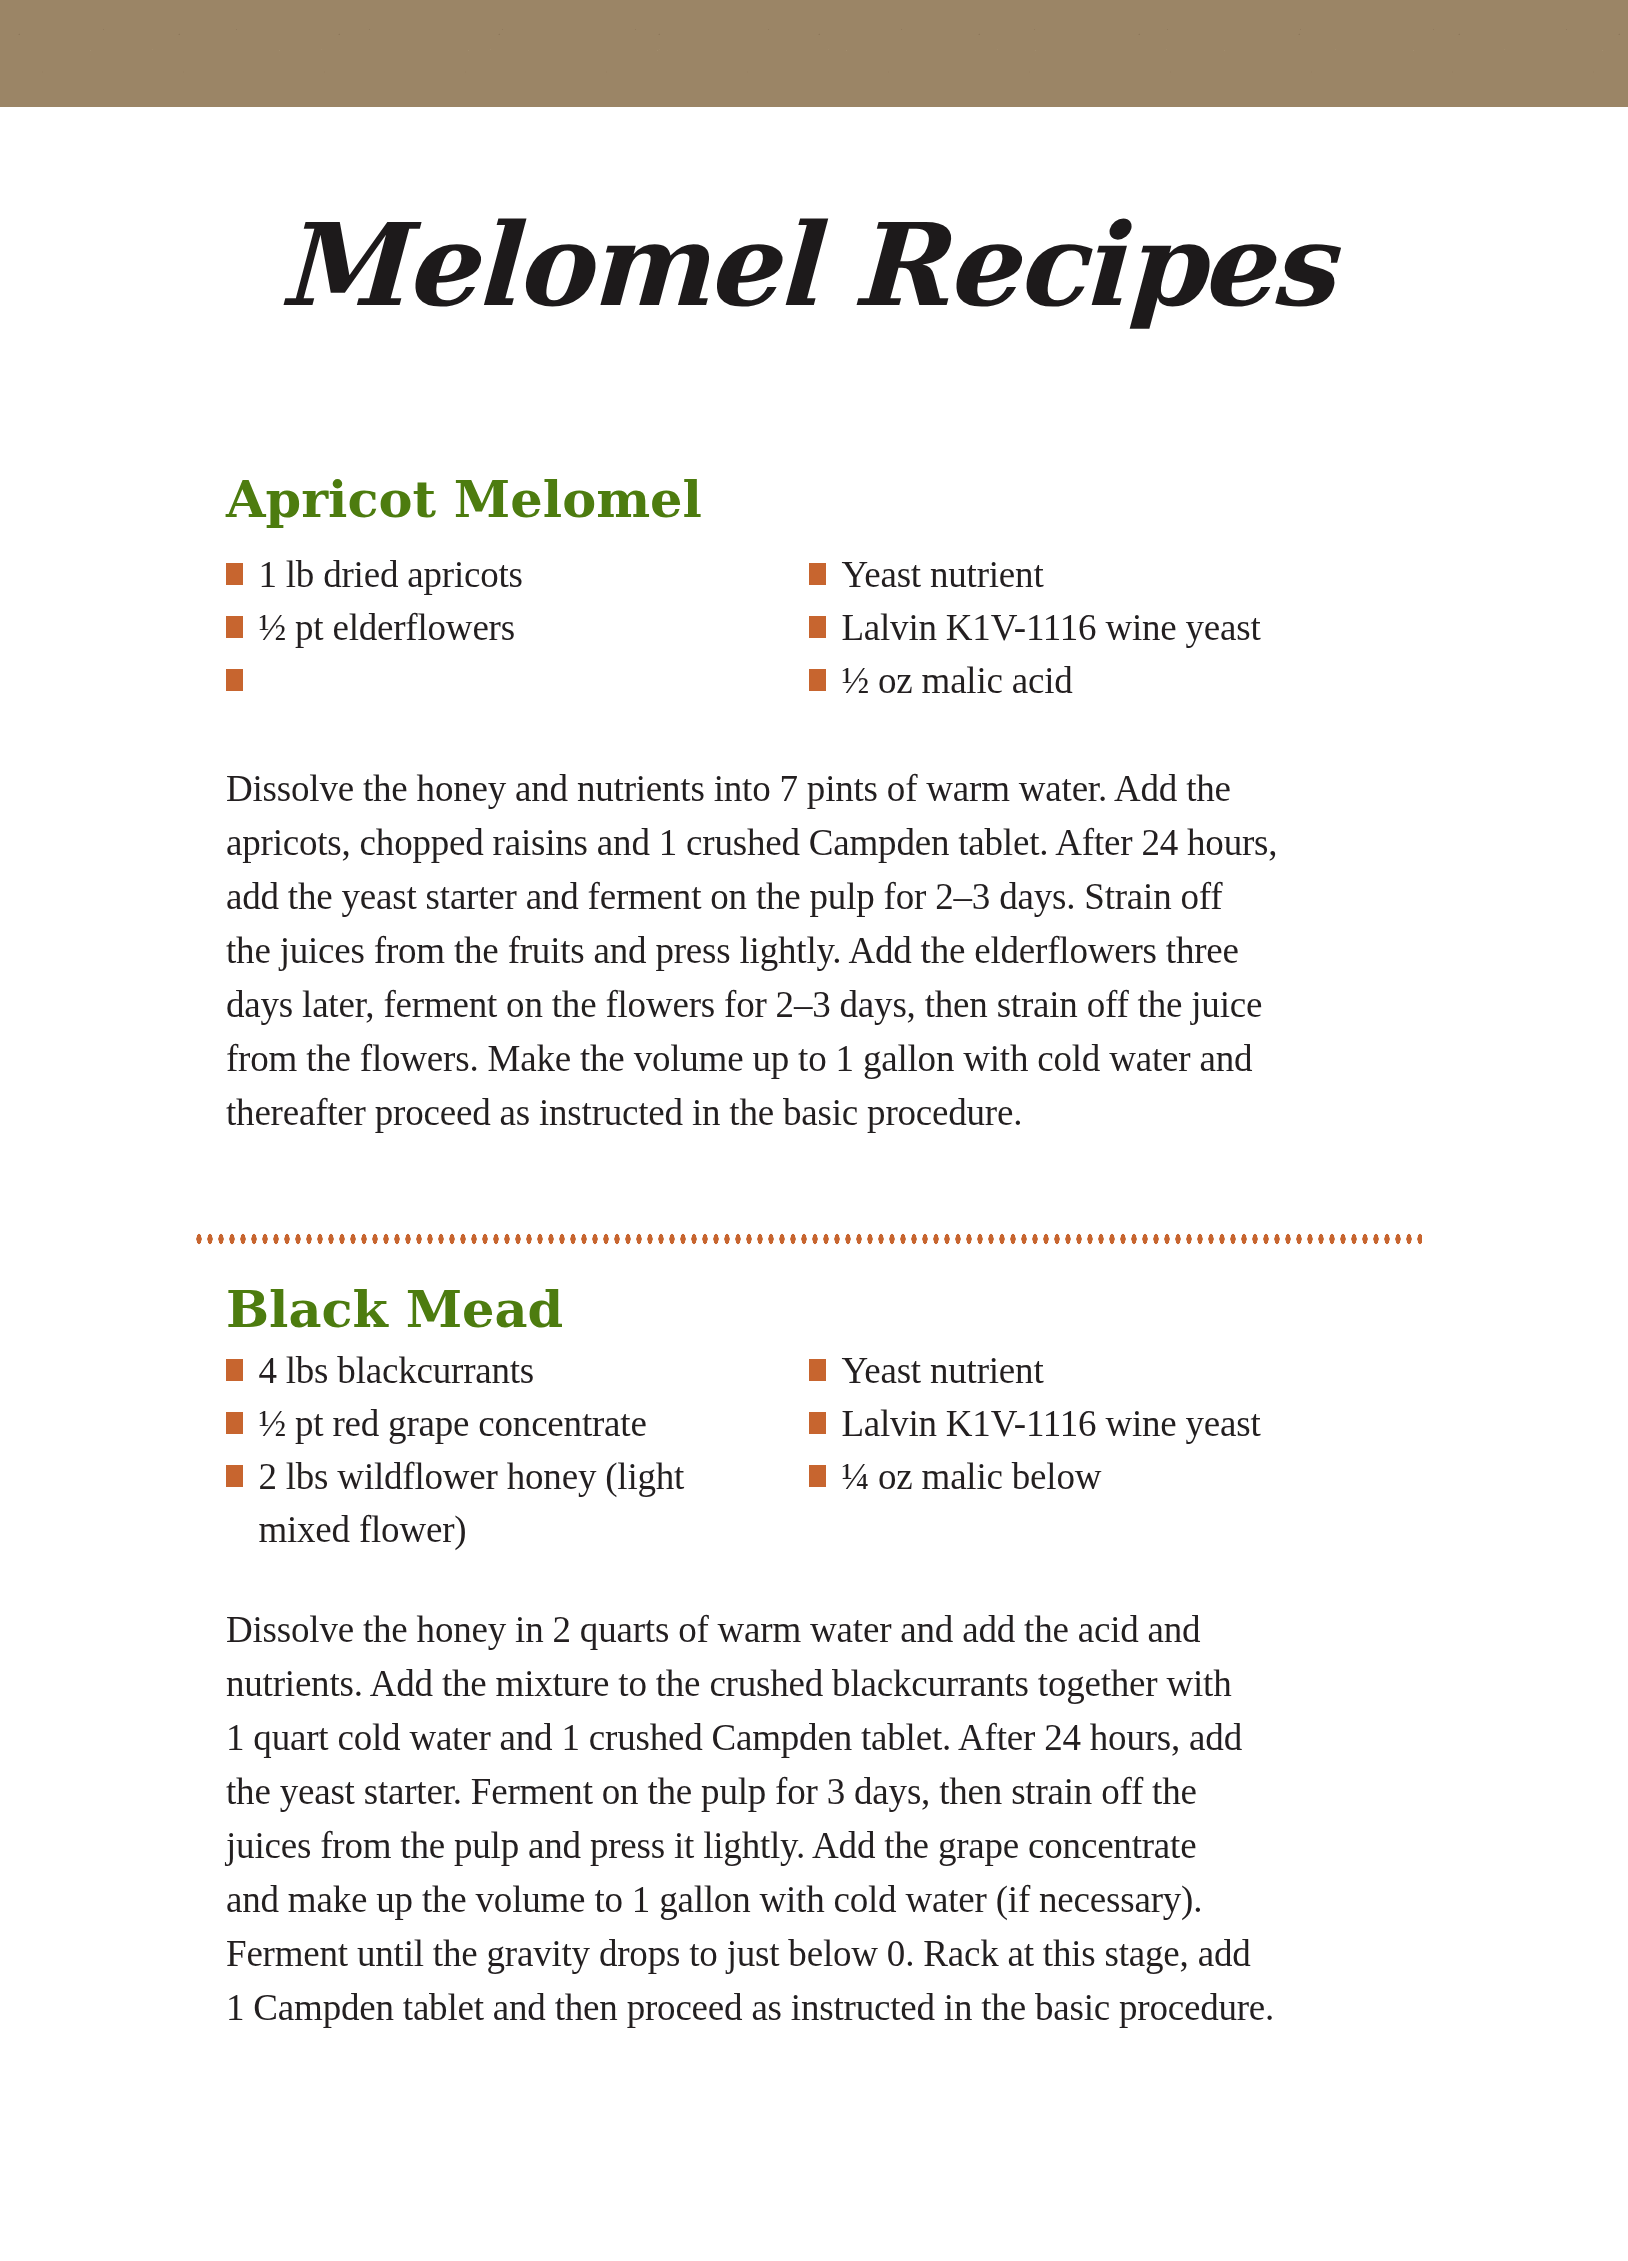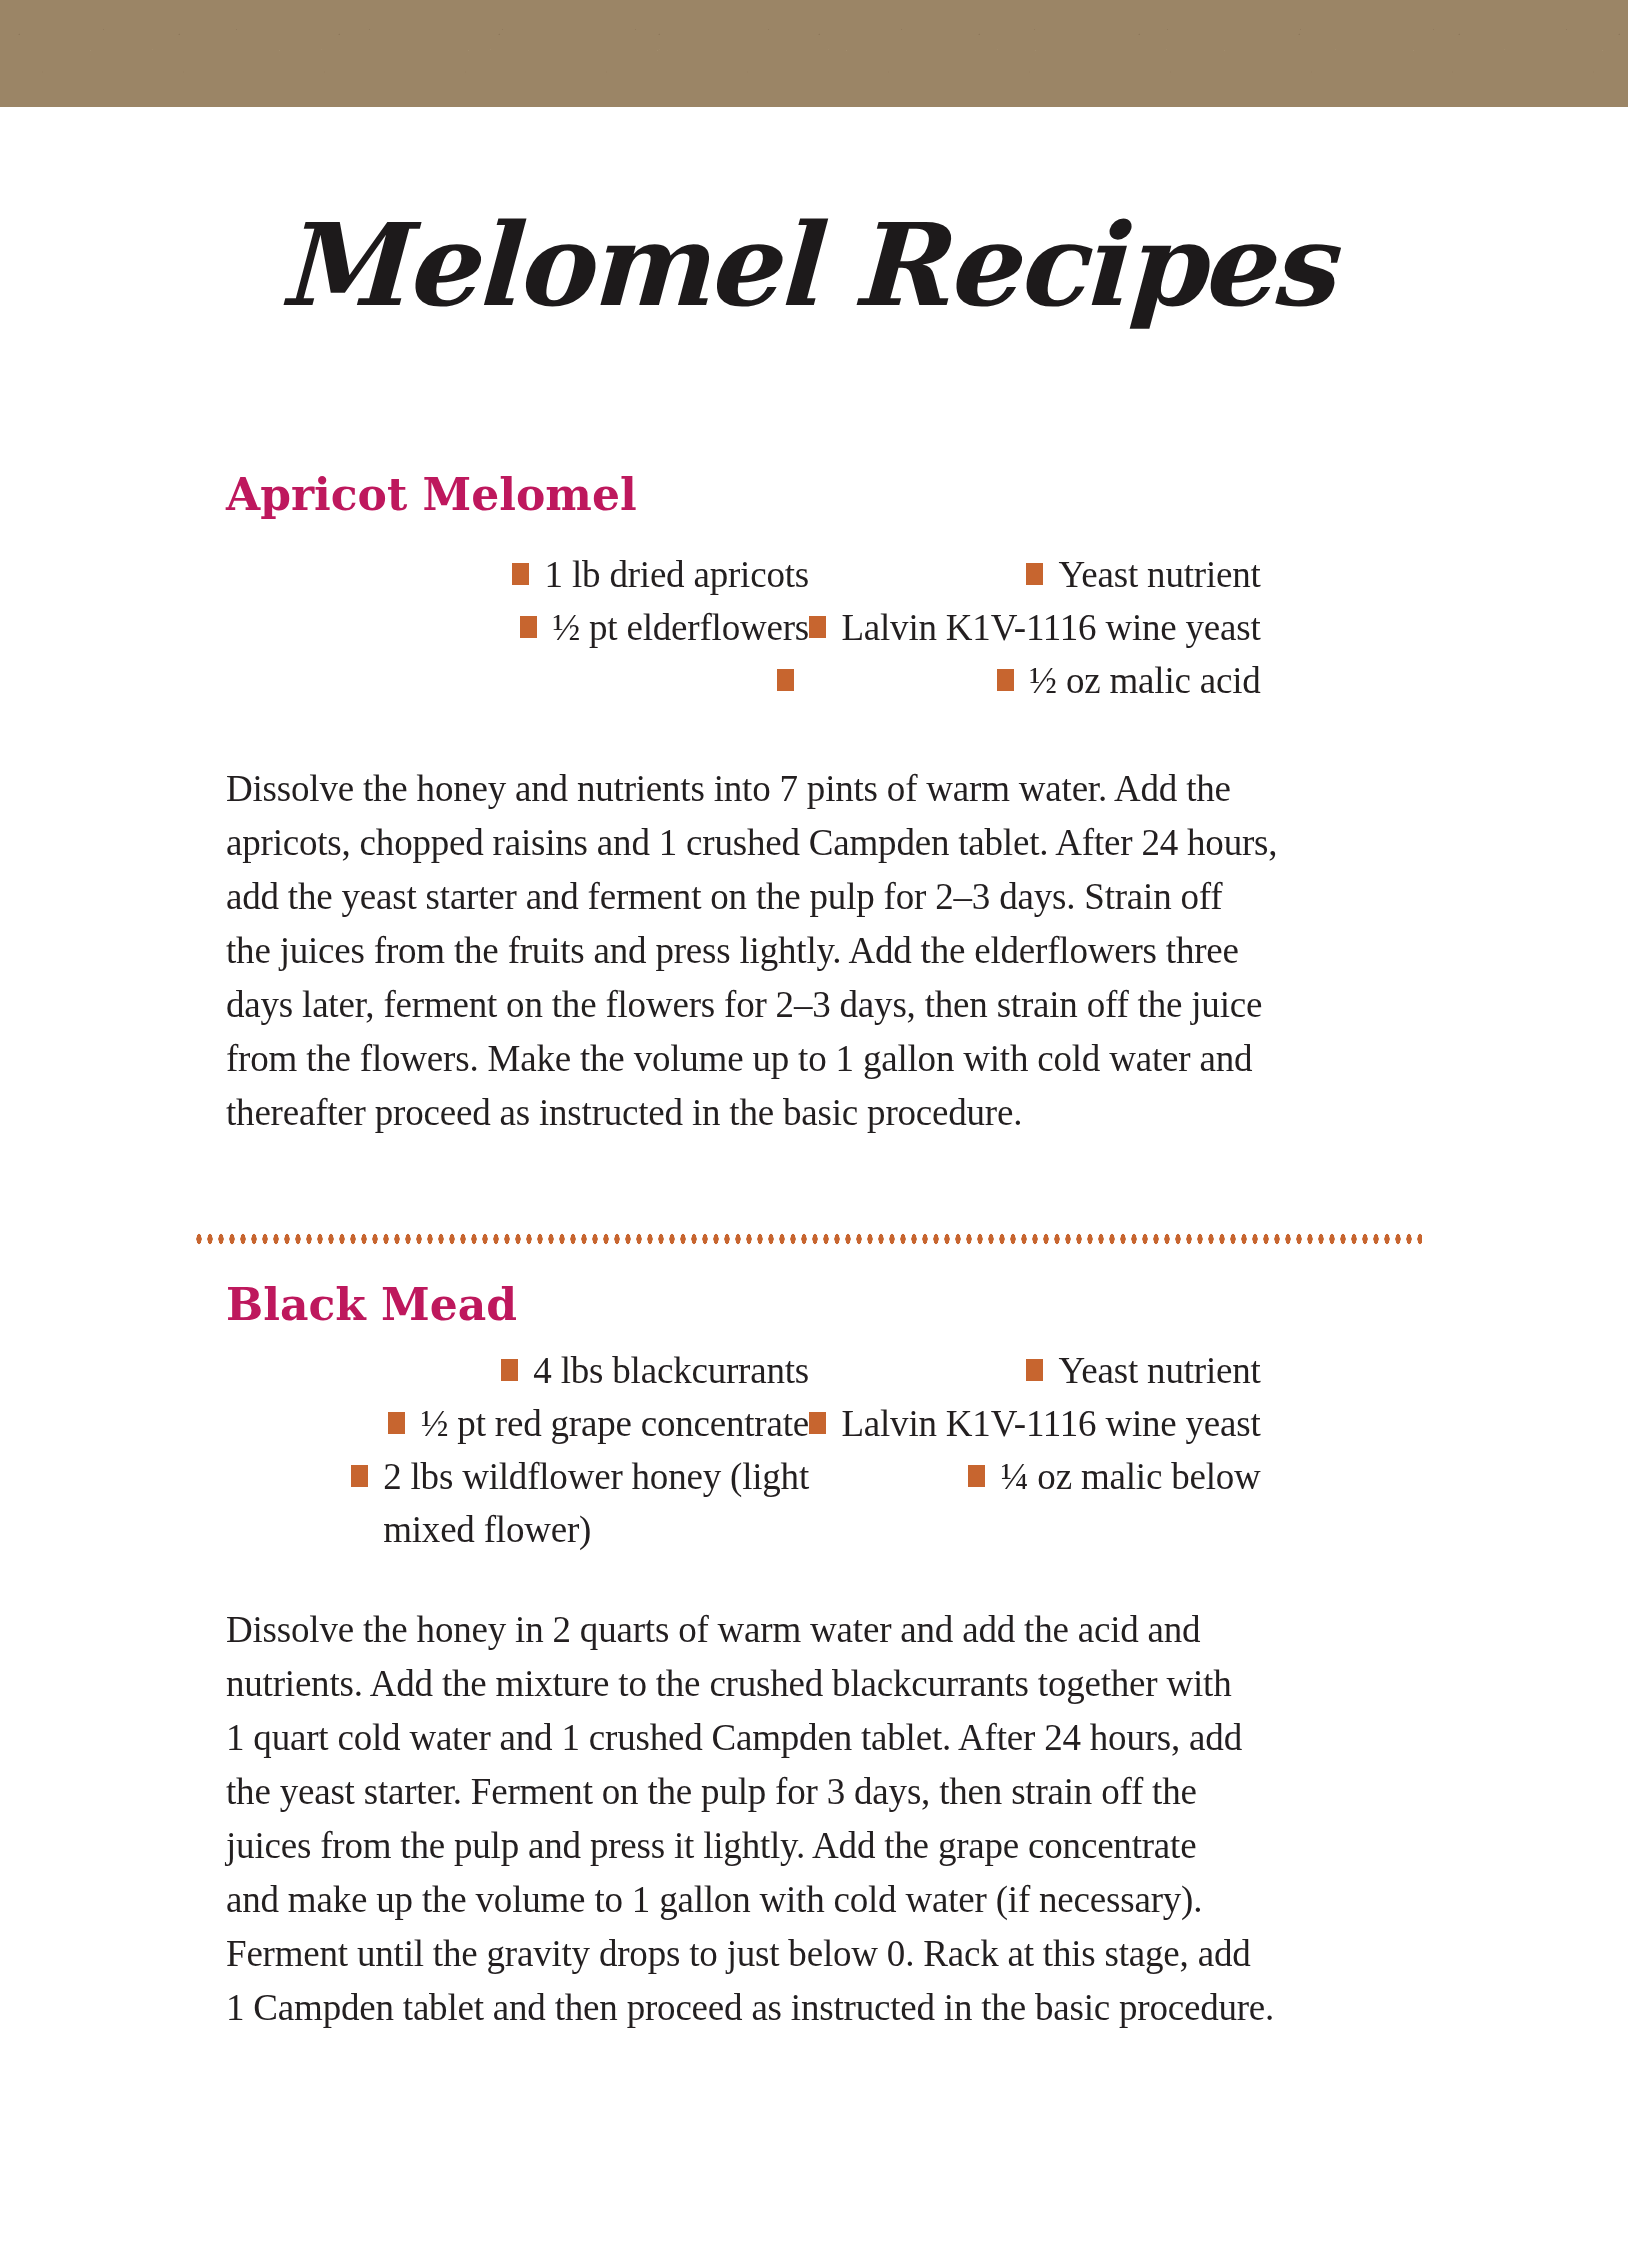--- a/index.html
+++ b/index.html
@@ -20,29 +20,29 @@
   }
   .page-title{
     position:absolute;left:0;top:194px;width:1629px;text-align:center;
     font-family:"DejaVu Serif", serif;font-style:italic;font-weight:bold;
     font-size:114px;line-height:1.25;color:#1d1a1b;letter-spacing:-2.7px;
     transform:skewX(-4deg);
   }
   .recipe-heading{
     position:absolute;left:226px;
     font-family:"DejaVu Serif", serif;font-weight:bold;
-    font-size:44px;line-height:1.15;color:#be185d;letter-spacing:0px;
+    font-size:51px;line-height:1.15;color:#4d7c0f;letter-spacing:0px;
   }
   .ingredients{
     position:absolute;left:226px;display:flex;flex-direction:row;
     font-size:37px;line-height:53px;letter-spacing:-0.2px;
   }
   .ing-col{display:flex;flex-direction:column;}
   .ing-col.left{width:583px;}
-  .ing-item{display:flex;align-items:flex-start;justify-content:flex-end;}
+  .ing-item{display:flex;align-items:flex-start;}
   .bullet{
     flex:0 0 auto;width:17px;height:22.6px;background:#c7652f;
     margin-top:14.5px;margin-right:15.4px;display:inline-block;
   }
   .ing-text{white-space:pre-line;}
   .instructions{
     position:absolute;left:226px;width:1244px;
     font-size:37px;line-height:54px;letter-spacing:-0.2px;
     white-space:pre;
   }

